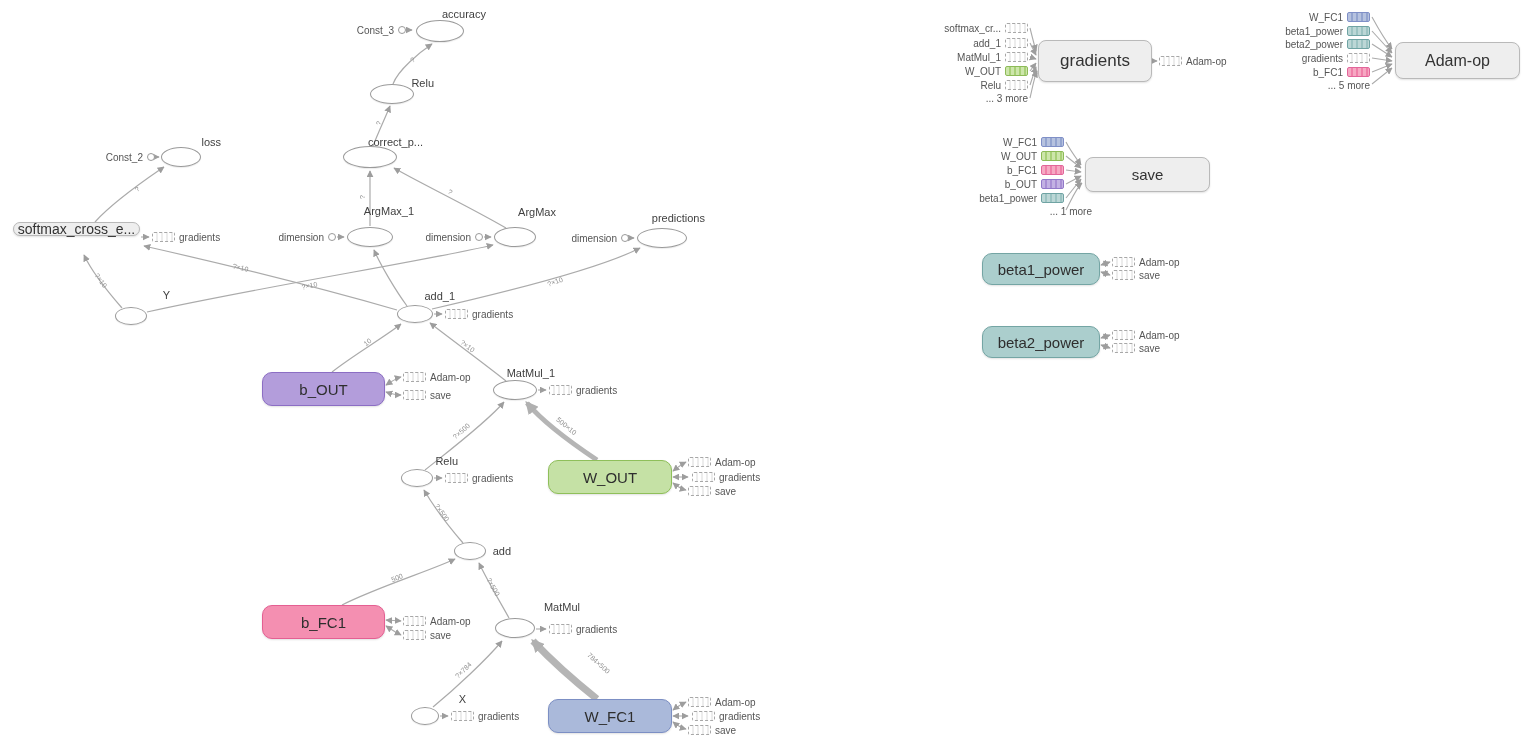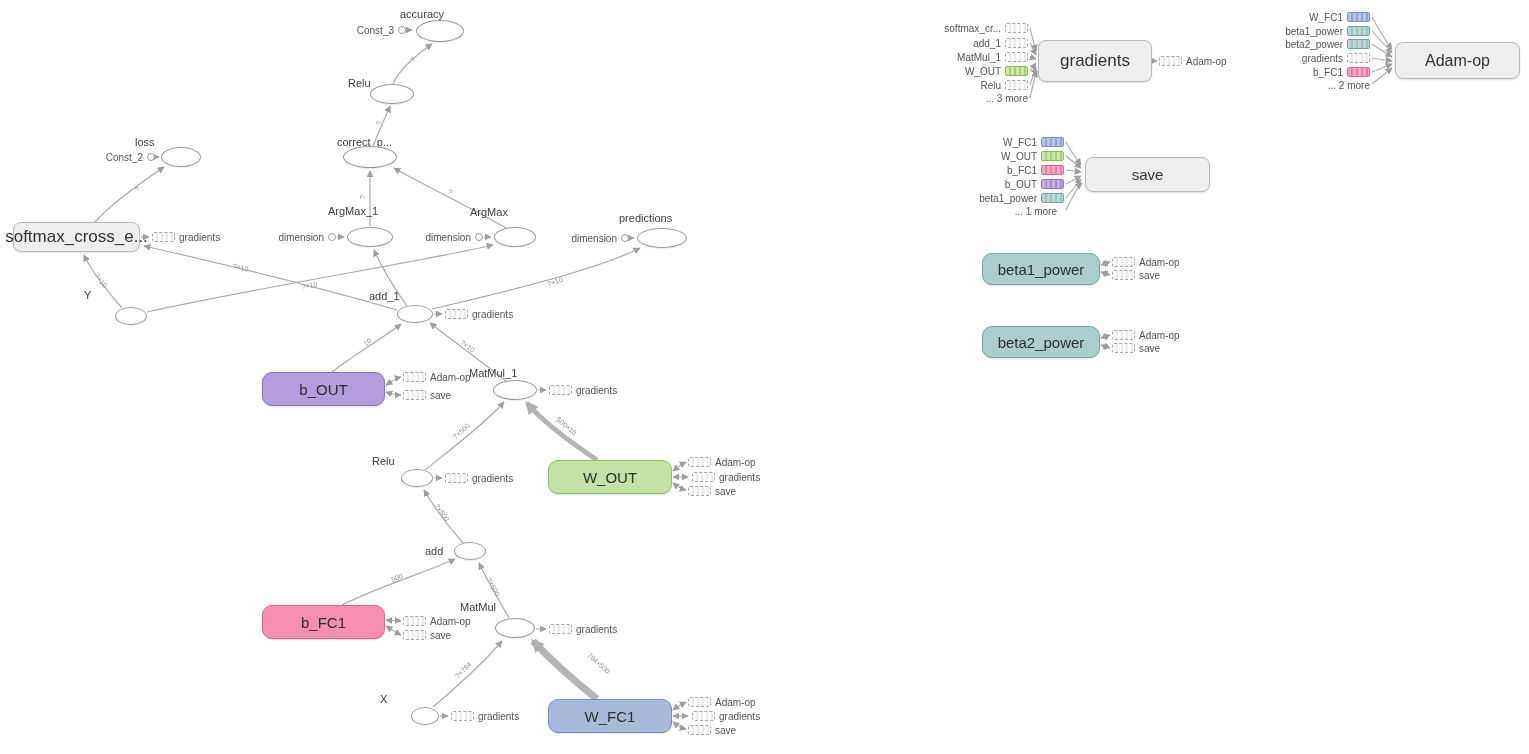--- a/index.html
+++ b/index.html
@@ -1,19 +1,19 @@
 <!DOCTYPE html>
 <html><head>
 <meta charset="utf-8">
 <style>
   html,body{margin:0;padding:0;background:#fff;}
   body{font-family:"Liberation Sans",sans-serif;}
   .canvas{position:relative;width:1529px;height:754px;background:#fff;overflow:hidden;}
   svg.layer{position:absolute;left:0;top:0;}
-  .op-label{position:absolute;text-align:left;font-size:11px;color:#3f3f3f;white-space:nowrap;}
+  .op-label{position:absolute;text-align:right;font-size:11px;color:#3f3f3f;white-space:nowrap;}
   .ellipse{position:absolute;border:1px solid #9a9a9a;border-radius:50%;background:#fff;box-sizing:border-box;box-shadow:0 1px 1px rgba(0,0,0,.08);}
   .var{position:absolute;border-radius:10px;border:1px solid;display:flex;align-items:center;justify-content:center;font-size:15px;color:#2e2e2e;box-sizing:border-box;box-shadow:0 1px 2px rgba(0,0,0,.12);}
   .var.purple{background:#b39ddb;border-color:#8c6ec4;}
   .var.green{background:#c5e1a5;border-color:#8fbf5a;}
   .var.pink{background:#f48fb1;border-color:#e45f92;}
   .var.blue{background:#aab9da;border-color:#7c8fc4;}
   .var.teal{background:#abcecd;border-color:#74a5a4;font-size:15px;}
   .aux{position:absolute;border-radius:8px;background:#eeeeee;border:1px solid #b9b9b9;display:flex;align-items:center;justify-content:center;color:#333;box-sizing:border-box;box-shadow:0 1px 2px rgba(0,0,0,.12);white-space:nowrap;}
   .inline-port{position:absolute;display:flex;align-items:center;justify-content:flex-end;gap:4px;font-size:10px;color:#555;height:12px;}
   .small-circle{width:8px;height:8px;border:1px solid #9a9a9a;border-radius:50%;background:#fff;box-sizing:border-box;flex:0 0 auto;}
@@ -166,21 +166,21 @@
 
 <div class="op-label" style="left:469px;top:367px;width:86px">MatMul_1</div>
 <div class="ellipse" style="left:493px;top:380px;width:44px;height:20px"></div>
 
 <div class="op-label" style="left:372px;top:455px;width:86px">Relu</div>
 <div class="ellipse" style="left:401px;top:469px;width:32px;height:18px"></div>
 
 <div class="op-label" style="left:425px;top:545px;width:86px">add</div>
 <div class="ellipse" style="left:454px;top:542px;width:32px;height:18px"></div>
 
-<div class="op-label" style="left:460px;top:601px;width:86px">MatMul</div>
+<div class="op-label" style="left:494px;top:601px;width:86px">MatMul</div>
 <div class="ellipse" style="left:495px;top:618px;width:40px;height:20px"></div>
 
 <div class="op-label" style="left:380px;top:693px;width:86px">X</div>
 <div class="ellipse" style="left:411px;top:707px;width:28px;height:18px"></div>
 
 <div class="inline-port" style="left:326px;top:24px;width:80px">
   <span class="plabel">Const_3</span>
   <span class="small-circle"></span>
 </div>
 <div class="inline-port" style="left:77px;top:151px;width:78px">
@@ -212,21 +212,21 @@
 <div class="var blue" style="left:548px;top:699px;width:124px;height:34px">
       <span>W_FC1</span>
     </div>
 <div class="var teal" style="left:982px;top:253px;width:118px;height:32px">
       <span>beta1_power</span>
     </div>
 <div class="var teal" style="left:982px;top:326px;width:118px;height:32px">
       <span>beta2_power</span>
     </div>
 
-<div class="aux" style="left:13px;top:222px;width:127px;height:30px;font-size:17px">
+<div class="aux" style="left:13px;top:222px;width:127px;height:14px;font-size:14px">
       <span>softmax_cross_e...</span>
     </div>
 <div class="aux" style="left:1038px;top:40px;width:114px;height:42px;font-size:17px">
       <span>gradients</span>
     </div>
 <div class="aux" style="left:1395px;top:42px;width:125px;height:37px;font-size:16px">
       <span>Adam-op</span>
     </div>
 <div class="aux" style="left:1085px;top:157px;width:125px;height:35px;font-size:15px">
       <span>save</span>
@@ -339,21 +339,21 @@
     </div>
 <div class="port rightalign" style="left:1238px;top:52px;width:132px">
       <span class="plabel">gradients</span>
       <span class="stack dashed"></span>
     </div>
 <div class="port rightalign" style="left:1238px;top:66px;width:132px">
       <span class="plabel">b_FC1</span>
       <span class="stack pink"></span>
     </div>
 <div class="port rightalign" style="left:1238px;top:79px;width:132px">
-      <span class="plabel">... 2 more</span>
+      <span class="plabel">... 5 more</span>
     </div>
 
 <div class="port rightalign" style="left:932px;top:136px;width:132px">
       <span class="plabel">W_FC1</span>
       <span class="stack blue"></span>
     </div>
 <div class="port rightalign" style="left:932px;top:150px;width:132px">
       <span class="plabel">W_OUT</span>
       <span class="stack green"></span>
     </div>
@@ -362,21 +362,21 @@
       <span class="stack pink"></span>
     </div>
 <div class="port rightalign" style="left:932px;top:178px;width:132px">
       <span class="plabel">b_OUT</span>
       <span class="stack purple"></span>
     </div>
 <div class="port rightalign" style="left:932px;top:192px;width:132px">
       <span class="plabel">beta1_power</span>
       <span class="stack teal"></span>
     </div>
-<div class="port rightalign" style="left:925px;top:205px;width:132px">
+<div class="port rightalign" style="left:960px;top:205px;width:132px">
       <span class="plabel">... 1 more</span>
     </div>
 
 <div class="port" style="left:1112px;top:256px">
       <span class="stack dashed"></span>
       <span class="plabel">Adam-op</span>
     </div>
 <div class="port" style="left:1112px;top:269px">
       <span class="stack dashed"></span>
       <span class="plabel">save</span>

